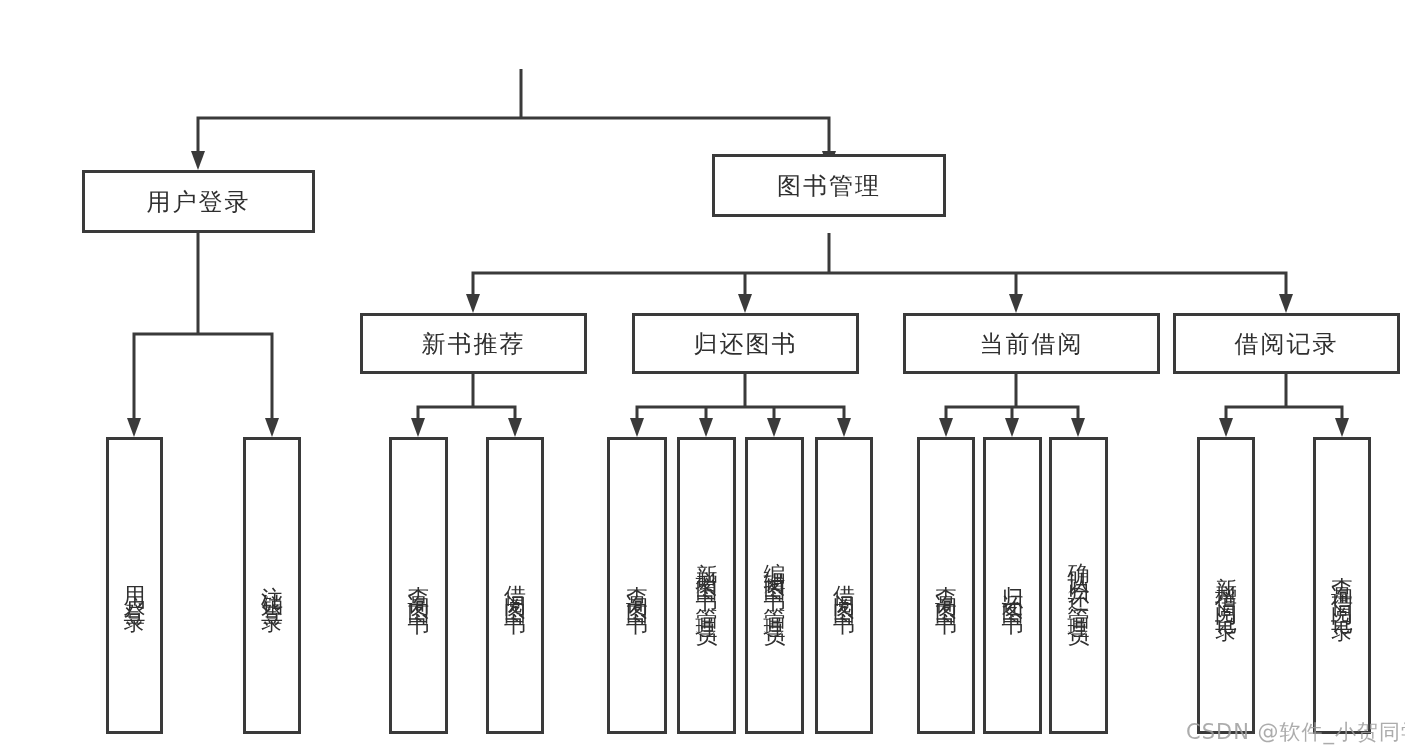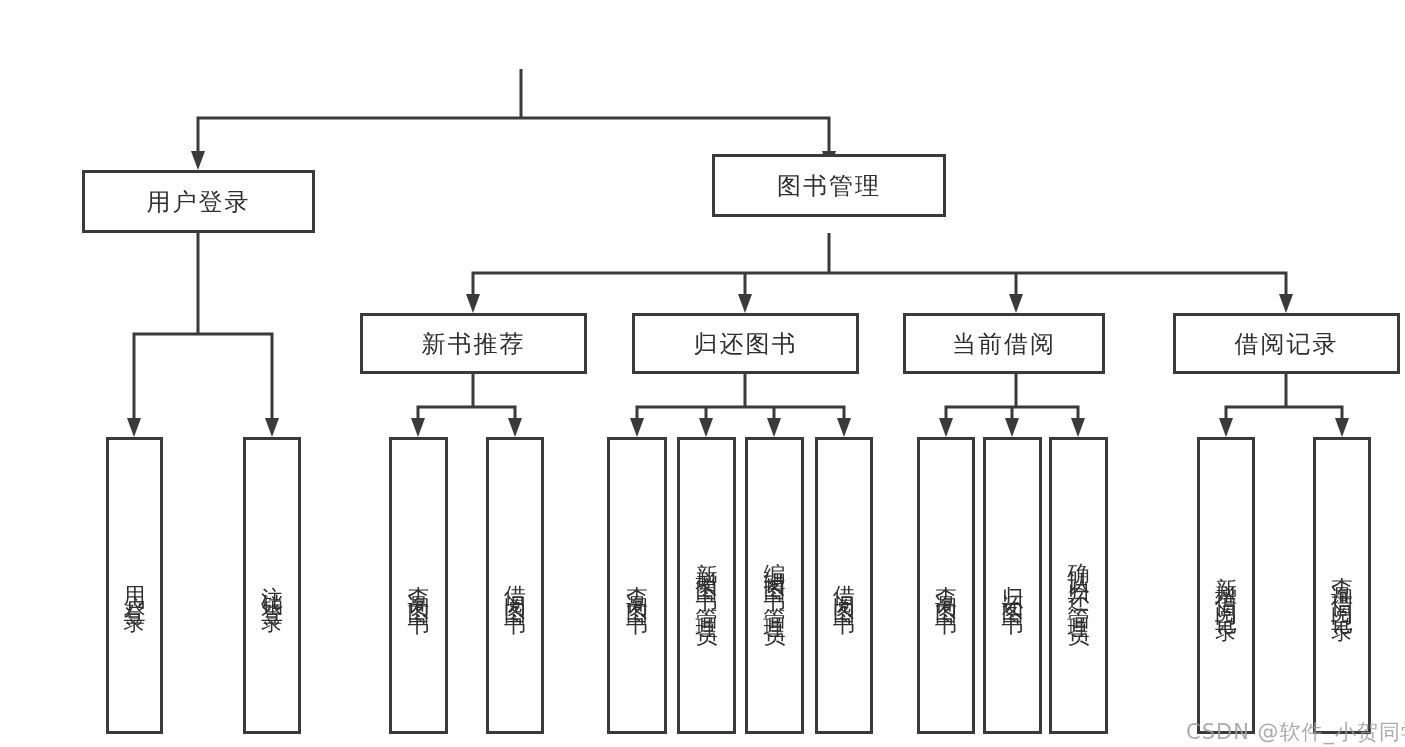--- a/index.html
+++ b/index.html
@@ -113,21 +113,21 @@
   <div class="node" style="left:712px; top:154px; width:234px; height:63px;">
     <span class="hlabel">图书管理</span>
   </div>
 
   <div class="node" style="left:360px; top:313px; width:227px; height:61px;">
     <span class="hlabel">新书推荐</span>
   </div>
   <div class="node" style="left:632px; top:313px; width:227px; height:61px;">
     <span class="hlabel">归还图书</span>
   </div>
-  <div class="node" style="left:903px; top:313px; width:202px; height:61px;">
+  <div class="node" style="left:903px; top:313px; width:257px; height:61px;">
     <span class="hlabel">当前借阅</span>
   </div>
   <div class="node" style="left:1173px; top:313px; width:227px; height:61px;">
     <span class="hlabel">借阅记录</span>
   </div>
 
   <div class="node leaf" style="left:106px; width:57px;">
     <span class="vlabel">用户登录</span>
   </div>
   <div class="node leaf" style="left:243px; width:58px;">

